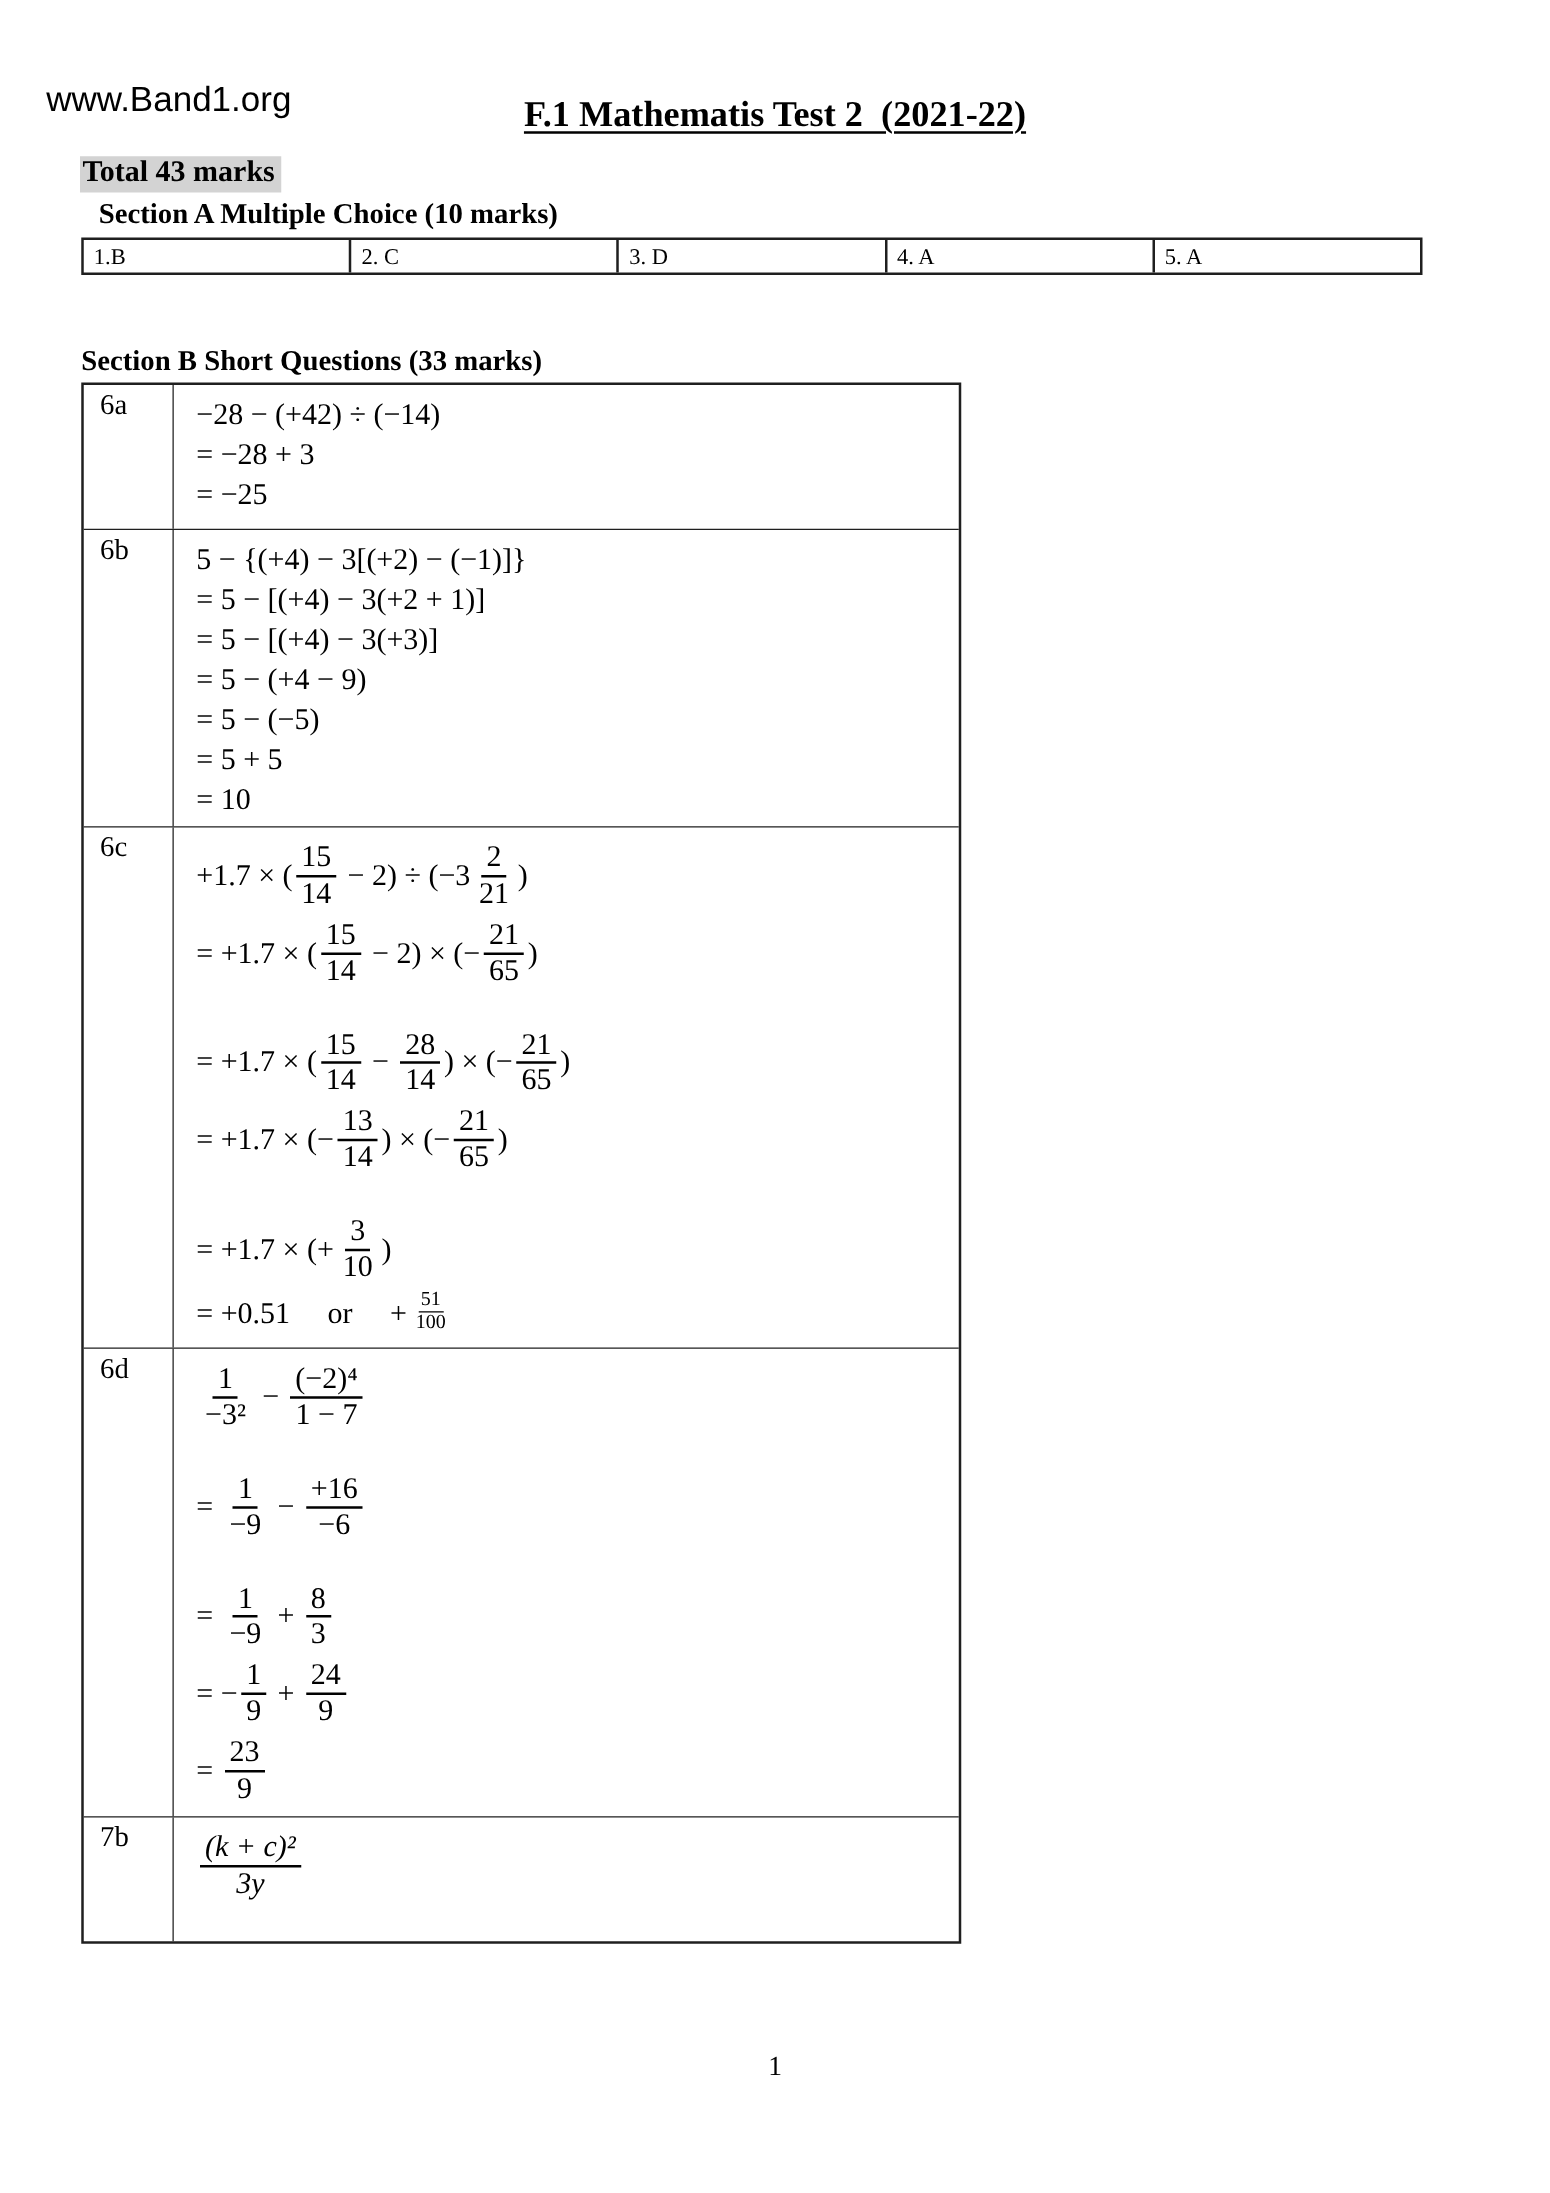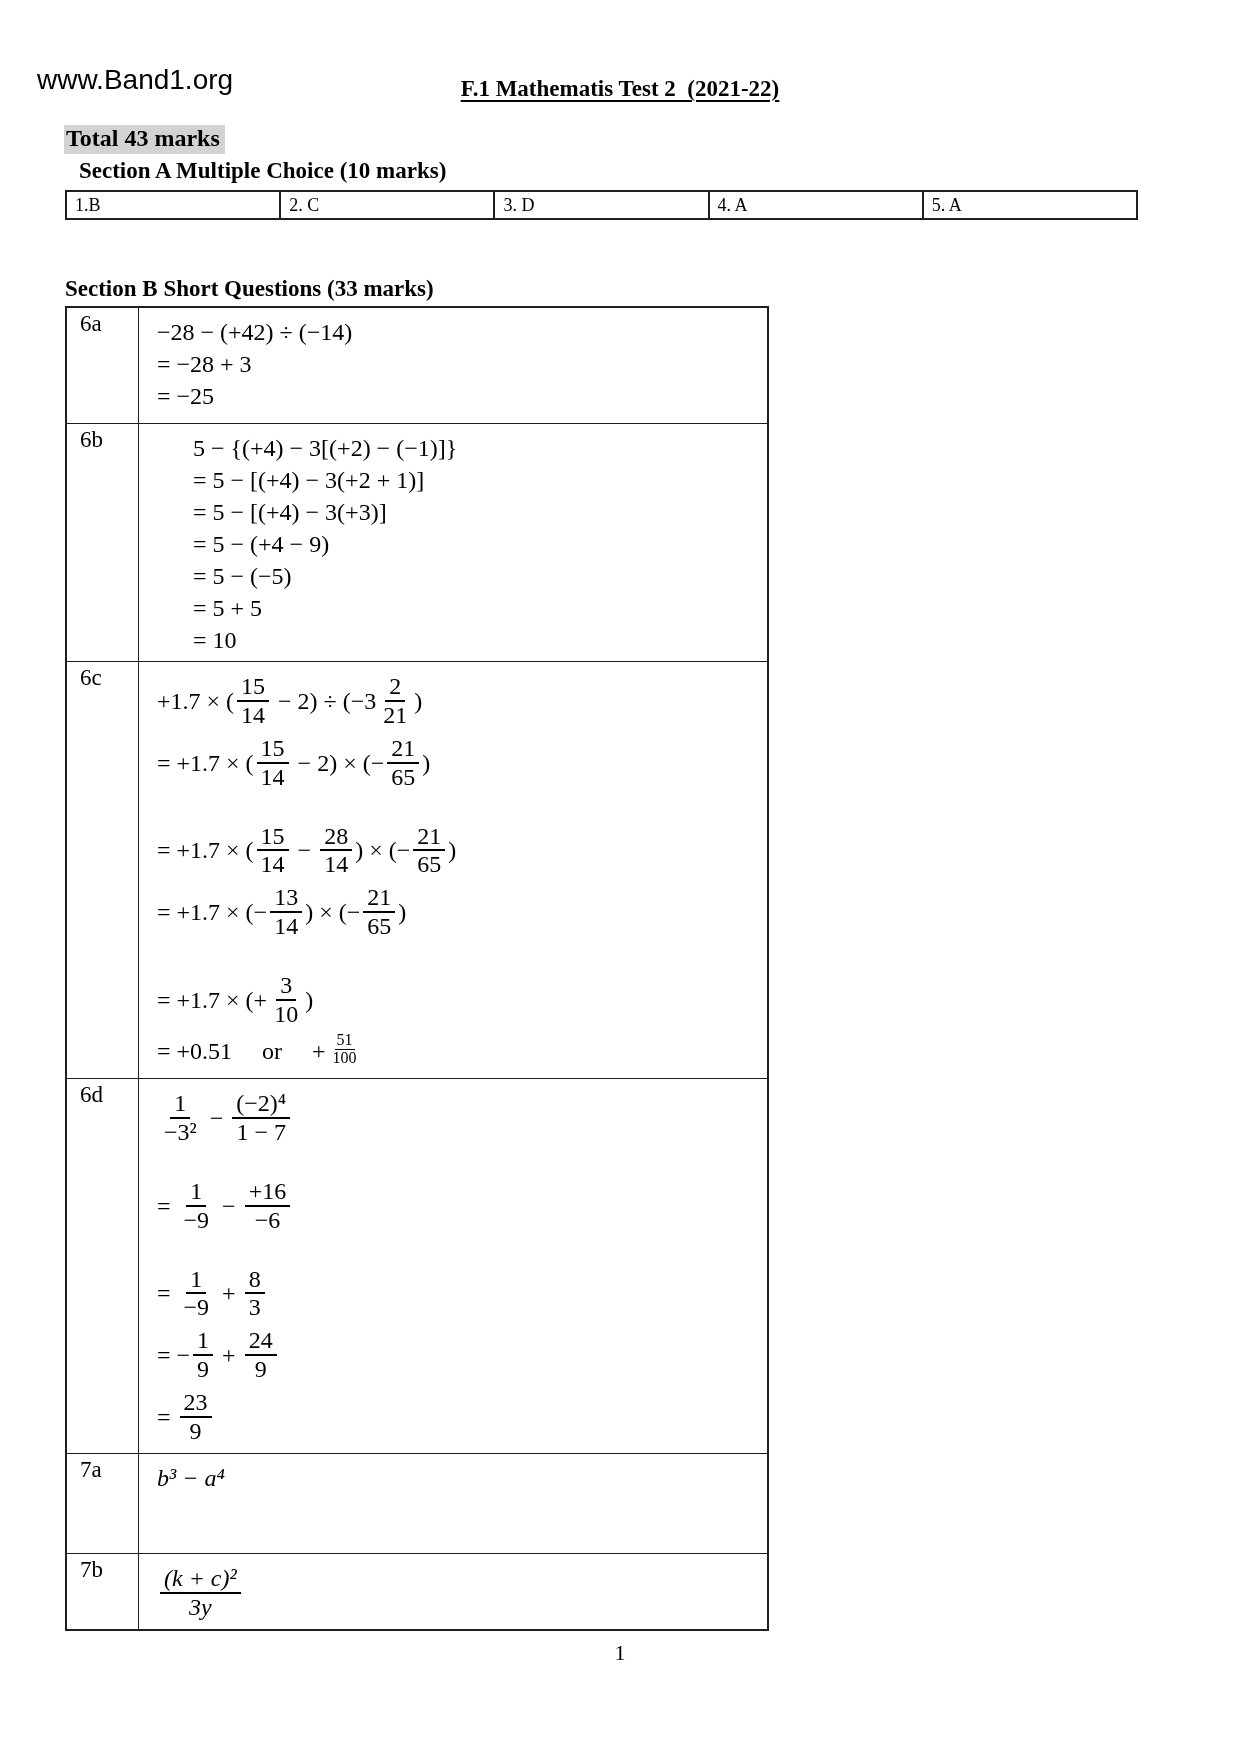--- a/index.html
+++ b/index.html
@@ -7,21 +7,21 @@
   .page {
     position:relative; width:1240px; height:1754px; background:#fff;
     font-family:"Liberation Serif", serif; color:#000; overflow:hidden;
   }
   .site {
     position:absolute; left:37px; top:64px;
     font-family:"Liberation Sans", sans-serif; font-size:28px; color:#000;
   }
   .title {
     position:absolute; left:0; top:76px; width:100%; text-align:center;
-    font-size:23px; font-weight:bold; white-space:pre;
+    font-size:29px; font-weight:bold; white-space:pre;
     text-decoration:underline; text-decoration-thickness:2px; text-underline-offset:4px;
   }
   .total {
     position:absolute; left:64px; top:125px; display:inline-block;
     font-size:24px; font-weight:bold; padding:0 5px 2px 2px; white-space:pre;
   }
   .sec-head { position:absolute; left:65px; font-size:23px; font-weight:bold; white-space:pre; }
   .secA-head { top:158px;margin-left:14px; }
   .secB-head { top:276px; }
 
@@ -32,21 +32,21 @@
   .cellA { flex:1; font-size:18px; padding:0 0 0 8px; line-height:26px; white-space:pre; }
   .cellA + .cellA { border-left:2px solid #1f1f1f; }
 
   .tableB {
     position:absolute; left:65px; top:306px; width:704px;
     border:2px solid #1f1f1f; background:#fff;
   }
   .secb-row { display:flex; }
   .secb-row + .secb-row { border-top:1.5px solid #1f1f1f; }
   .secb-row:nth-child(1) { min-height:115px; }
-  .secb-row:nth-child(2) { min-height:232px;gap:36px; }
+  .secb-row:nth-child(2) { min-height:232px; }
   .secb-row:nth-child(3) { min-height:417px; }
   .secb-row:nth-child(4) { min-height:369px; }
   .secb-row:nth-child(5) { min-height:100px; }
   .secb-row:nth-child(6) { min-height:74px; }
   .lab {
     width:72px; flex:0 0 72px; border-right:1.5px solid #1f1f1f;
     font-size:23px; padding:3px 0 0 13px;
   }
   .cont { flex:1; padding:7px 6px 6px 18px; display:flex; flex-direction:column; }
   .mline {
@@ -126,26 +126,20 @@
         <div class="lab">6d</div>
         <div class="cont">
           <div class="mline"><div class="frac"><div class="fn">1</div><div class="fd">−3²</div></div><div class="tok"> − </div><div class="frac"><div class="fn">(−2)⁴</div><div class="fd">1 − 7</div></div></div>
           <div class="mline gap"><div class="tok">= </div><div class="frac"><div class="fn">1</div><div class="fd">−9</div></div><div class="tok"> − </div><div class="frac"><div class="fn">+16</div><div class="fd">−6</div></div></div>
           <div class="mline gap"><div class="tok">= </div><div class="frac"><div class="fn">1</div><div class="fd">−9</div></div><div class="tok"> + </div><div class="frac"><div class="fn">8</div><div class="fd">3</div></div></div>
           <div class="mline"><div class="tok">= −</div><div class="frac"><div class="fn">1</div><div class="fd">9</div></div><div class="tok"> + </div><div class="frac"><div class="fn">24</div><div class="fd">9</div></div></div>
           <div class="mline"><div class="tok">= </div><div class="frac"><div class="fn">23</div><div class="fd">9</div></div></div>
         </div>
       </div>
       <div class="secb-row">
-        <div class="lab">7a</div>
-        <div class="cont">
-          <div class="mline"><div class="tok it">b³ − a⁴</div></div>
-        </div>
-      </div>
-      <div class="secb-row">
         <div class="lab">7b</div>
         <div class="cont">
           <div class="mline"><div class="frac it"><div class="fn">(k + c)²</div><div class="fd">3y</div></div></div>
         </div>
       </div>
     </div>
 
   <div class="pagenum">1</div>
 
 </div>

